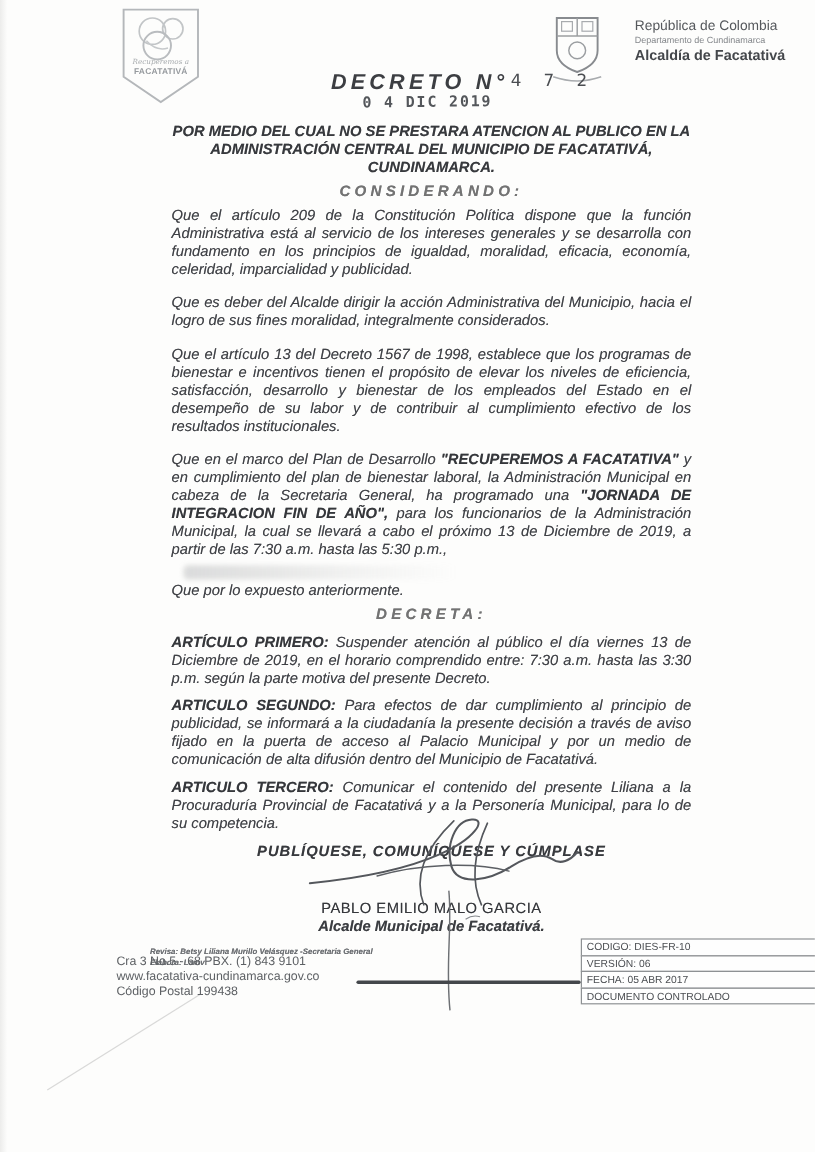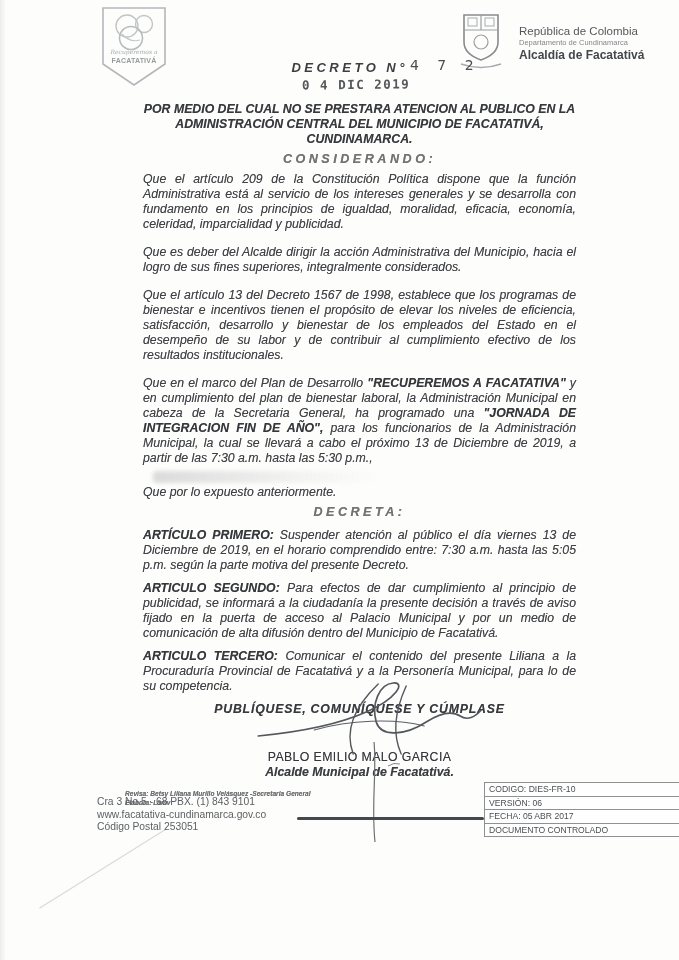--- a/index.html
+++ b/index.html
@@ -15,27 +15,27 @@
     background:rgba(150,150,148,.35);transform:rotate(-32deg);}
   .smudge{height:12px;margin:2px 0 2px 10px;width:62%;
     background:linear-gradient(90deg,rgba(140,142,144,.30),rgba(170,172,174,.12) 55%,transparent 85%);
     filter:blur(2px);border-radius:4px;}
   
   .campaign-logo{position:absolute;left:100px;top:6px;width:68px;height:82px;color:#9aa0a4;}
   .campaign-logo .tagline{position:absolute;left:8px;top:42px;width:52px;text-align:center;
     font-family:"DejaVu Serif",serif;font-style:italic;font-size:6px;color:#a7abae;}
   .campaign-logo .name{position:absolute;left:4px;top:51px;width:60px;text-align:center;
     font-weight:bold;font-size:7px;letter-spacing:.2px;color:#969a9e;}
-  .seal-group{position:absolute;left:459px;top:12px;display:flex;gap:16px;align-items:center;}
+  .seal-group{position:absolute;left:459px;top:12px;display:flex;gap:26px;align-items:flex-start;}
   .seal-text{padding-top:4px;font-style:normal;}
   .seal-text .country{font-size:11.5px;color:#55585c;}
   .seal-text .department{font-size:7.5px;color:#84878b;margin-top:1px;}
   .seal-text .entity{font-size:12px;font-weight:bold;color:#44474b;margin-top:1px;}
   .decree-line{position:absolute;left:166px;top:58px;width:440px;text-align:center;white-space:nowrap;}
-  .decree-label{font-weight:bold;font-style:italic;font-size:13px;letter-spacing:3.5px;color:#3c3e42;}
+  .decree-label{font-weight:bold;font-style:italic;font-size:18px;letter-spacing:3.5px;color:#3c3e42;}
   .decree-number{font-family:"DejaVu Sans",sans-serif;font-size:14px;letter-spacing:7px;
     color:#4a4d51;position:relative;top:-2px;margin-left:2px;}
   .date-stamp{position:absolute;left:302px;top:77px;
     font-family:"DejaVu Sans Mono",monospace;font-weight:bold;font-size:12.5px;
     letter-spacing:1.5px;color:#54575b;transform:rotate(-.6deg);white-space:nowrap;}
   
   .content{position:absolute;left:143px;top:102px;width:433px;
     color:#404247;font-size:12.3px;font-style:italic;line-height:15px;
     text-shadow:0 0 .4px rgba(64,66,71,.55);}
   .content p{margin:0 0 5px;}
@@ -106,33 +106,33 @@
 </div>
 <div class="date-stamp">0 4 DIC 2019</div>
 
 <div class="content">
   <p class="doc-title">POR MEDIO DEL CUAL NO SE PRESTARA ATENCION AL PUBLICO EN LA ADMINISTRACIÓN CENTRAL DEL MUNICIPIO DE FACATATIVÁ, CUNDINAMARCA.</p>
 
 
   <div class="section-heading">CONSIDERANDO:</div>
 
   <p class="just gap-lg">Que el artículo 209 de la Constitución Política dispone que la función Administrativa está al servicio de los intereses generales y se desarrolla con fundamento en los principios de igualdad, moralidad, eficacia, economía, celeridad, imparcialidad y publicidad.</p>
-  <p class="just gap-lg">Que es deber del Alcalde dirigir la acción Administrativa del Municipio, hacia el logro de sus fines superiores, integralmente considerados.</p>
+  <p class="just gap-lg">Que es deber del Alcalde dirigir la acción Administrativa del Municipio, hacia el logro de sus fines moralidad, integralmente considerados.</p>
   <p class="just gap-lg">Que el artículo 13 del Decreto 1567 de 1998, establece que los programas de bienestar e incentivos tienen el propósito de elevar los niveles de eficiencia, satisfacción, desarrollo y bienestar de los empleados del Estado en el desempeño de su labor y de contribuir al cumplimiento efectivo de los resultados institucionales.</p>
 
   <p class="just"><span>Que en el marco del Plan de Desarrollo </span><span class="b">"RECUPEREMOS A FACATATIVA"</span><span> y en cumplimiento del plan de bienestar laboral, la Administración Municipal en cabeza de la Secretaria General, ha programado una </span><span class="b">"JORNADA DE INTEGRACION FIN DE AÑO",</span><span> para los funcionarios de la Administración Municipal, la cual se llevará a cabo el próximo 13 de Diciembre de 2019, a partir de las 7:30 a.m. hasta las 5:30 p.m.,</span></p>
 
   <div class="smudge"></div>
 
   <p>Que por lo expuesto anteriormente.</p>
 
   <div class="section-heading decreta-heading">DECRETA:</div>
 
   <p class="just article"><span class="b">ARTÍCULO PRIMERO:</span>
-    <span>Suspender atención al público el día viernes 13 de Diciembre de 2019, en el horario comprendido entre: 7:30 a.m. hasta las 5:05 p.m. según la parte motiva del presente Decreto.</span></p>
+    <span>Suspender atención al público el día viernes 13 de Diciembre de 2019, en el horario comprendido entre: 7:30 a.m. hasta las 3:30 p.m. según la parte motiva del presente Decreto.</span></p>
 
   <p class="just article"><span class="b">ARTICULO SEGUNDO:</span>
     <span>Para efectos de dar cumplimiento al principio de publicidad, se informará a la ciudadanía la presente decisión a través de aviso fijado en la puerta de acceso al Palacio Municipal y por un medio de comunicación de alta difusión dentro del Municipio de Facatativá.</span></p>
 
   <p class="just article"><span class="b">ARTICULO TERCERO:</span>
     <span>Comunicar el contenido del presente Liliana a la Procuraduría Provincial de Facatativá y a la Personería Municipal, para lo de su competencia.</span></p>
 
   <div class="closing-block">
     <div class="publiquese">PUBLÍQUESE, COMUNÍQUESE Y CÚMPLASE</div>
     <svg class="signature-svg" width="230" height="78" viewBox="0 0 230 78">
@@ -152,21 +152,21 @@
 </div>
 
 <svg class="pen-stroke" width="40" height="102" viewBox="0 0 40 102">
   <path d="M8 0 C11 30 5 62 9 100" fill="none" stroke="#6d7074" stroke-width="1.2"></path>
   <path d="M22 24 q6 -4 12 -2" fill="none" stroke="#85888c" stroke-width="1"></path>
 </svg>
 
 <div class="footer-contact">
   <div>Cra 3 No.5 - 68 PBX. (1) 843 9101</div>
   <div>www.facatativa-cundinamarca.gov.co</div>
-  <div>Código Postal 253051</div>
+  <div>Código Postal 199438</div>
 </div>
 
 <div class="footer-rule"></div>
 
 <div class="control-table">
   <div class="row">CODIGO: DIES-FR-10</div>
   <div class="row">VERSIÓN: 06</div>
   <div class="row">FECHA: 05 ABR 2017</div>
   <div class="row">DOCUMENTO CONTROLADO</div>
 </div>

